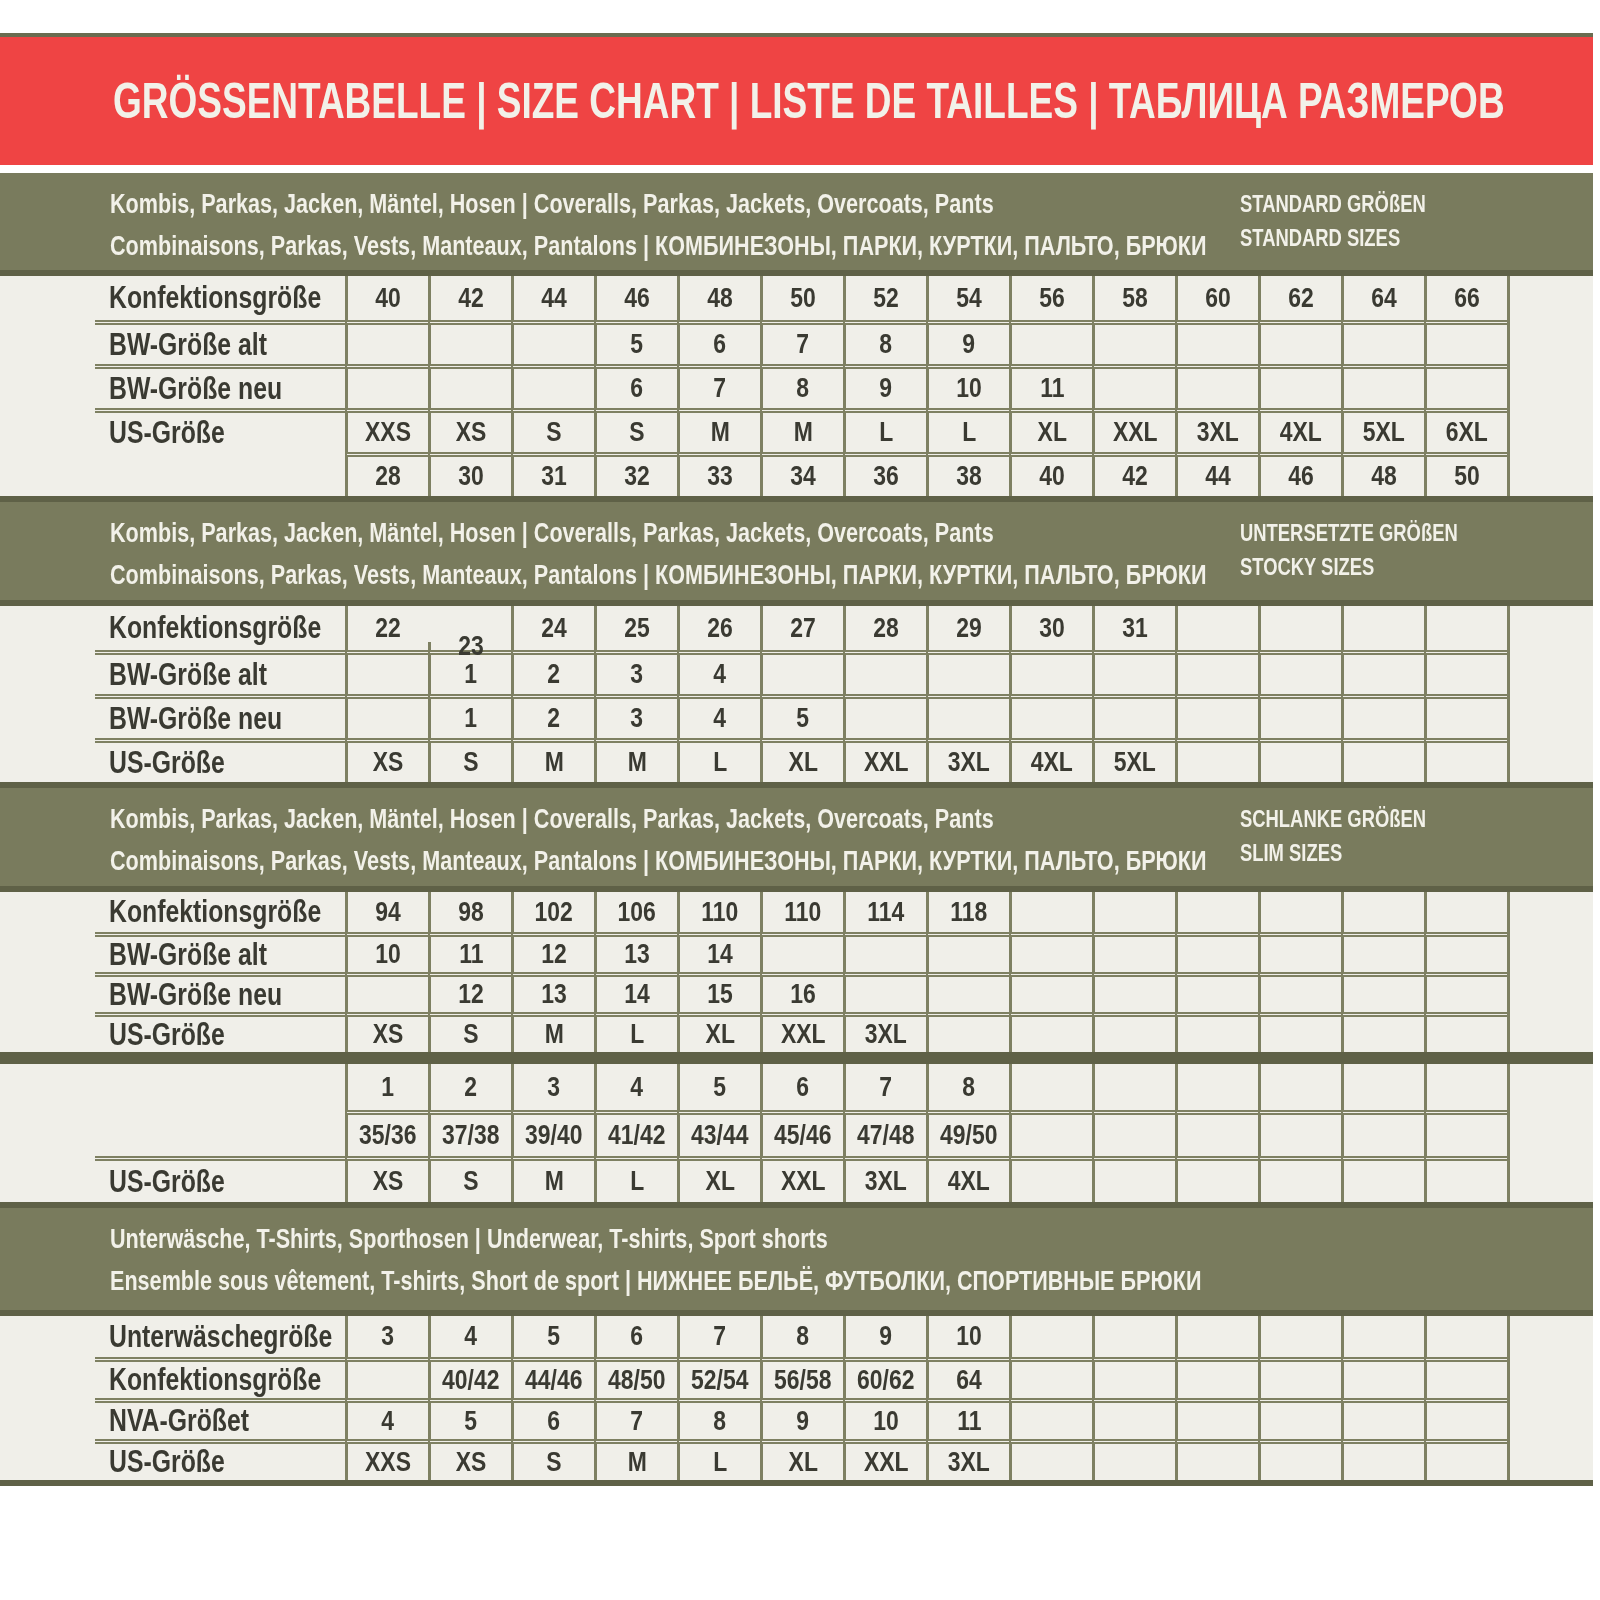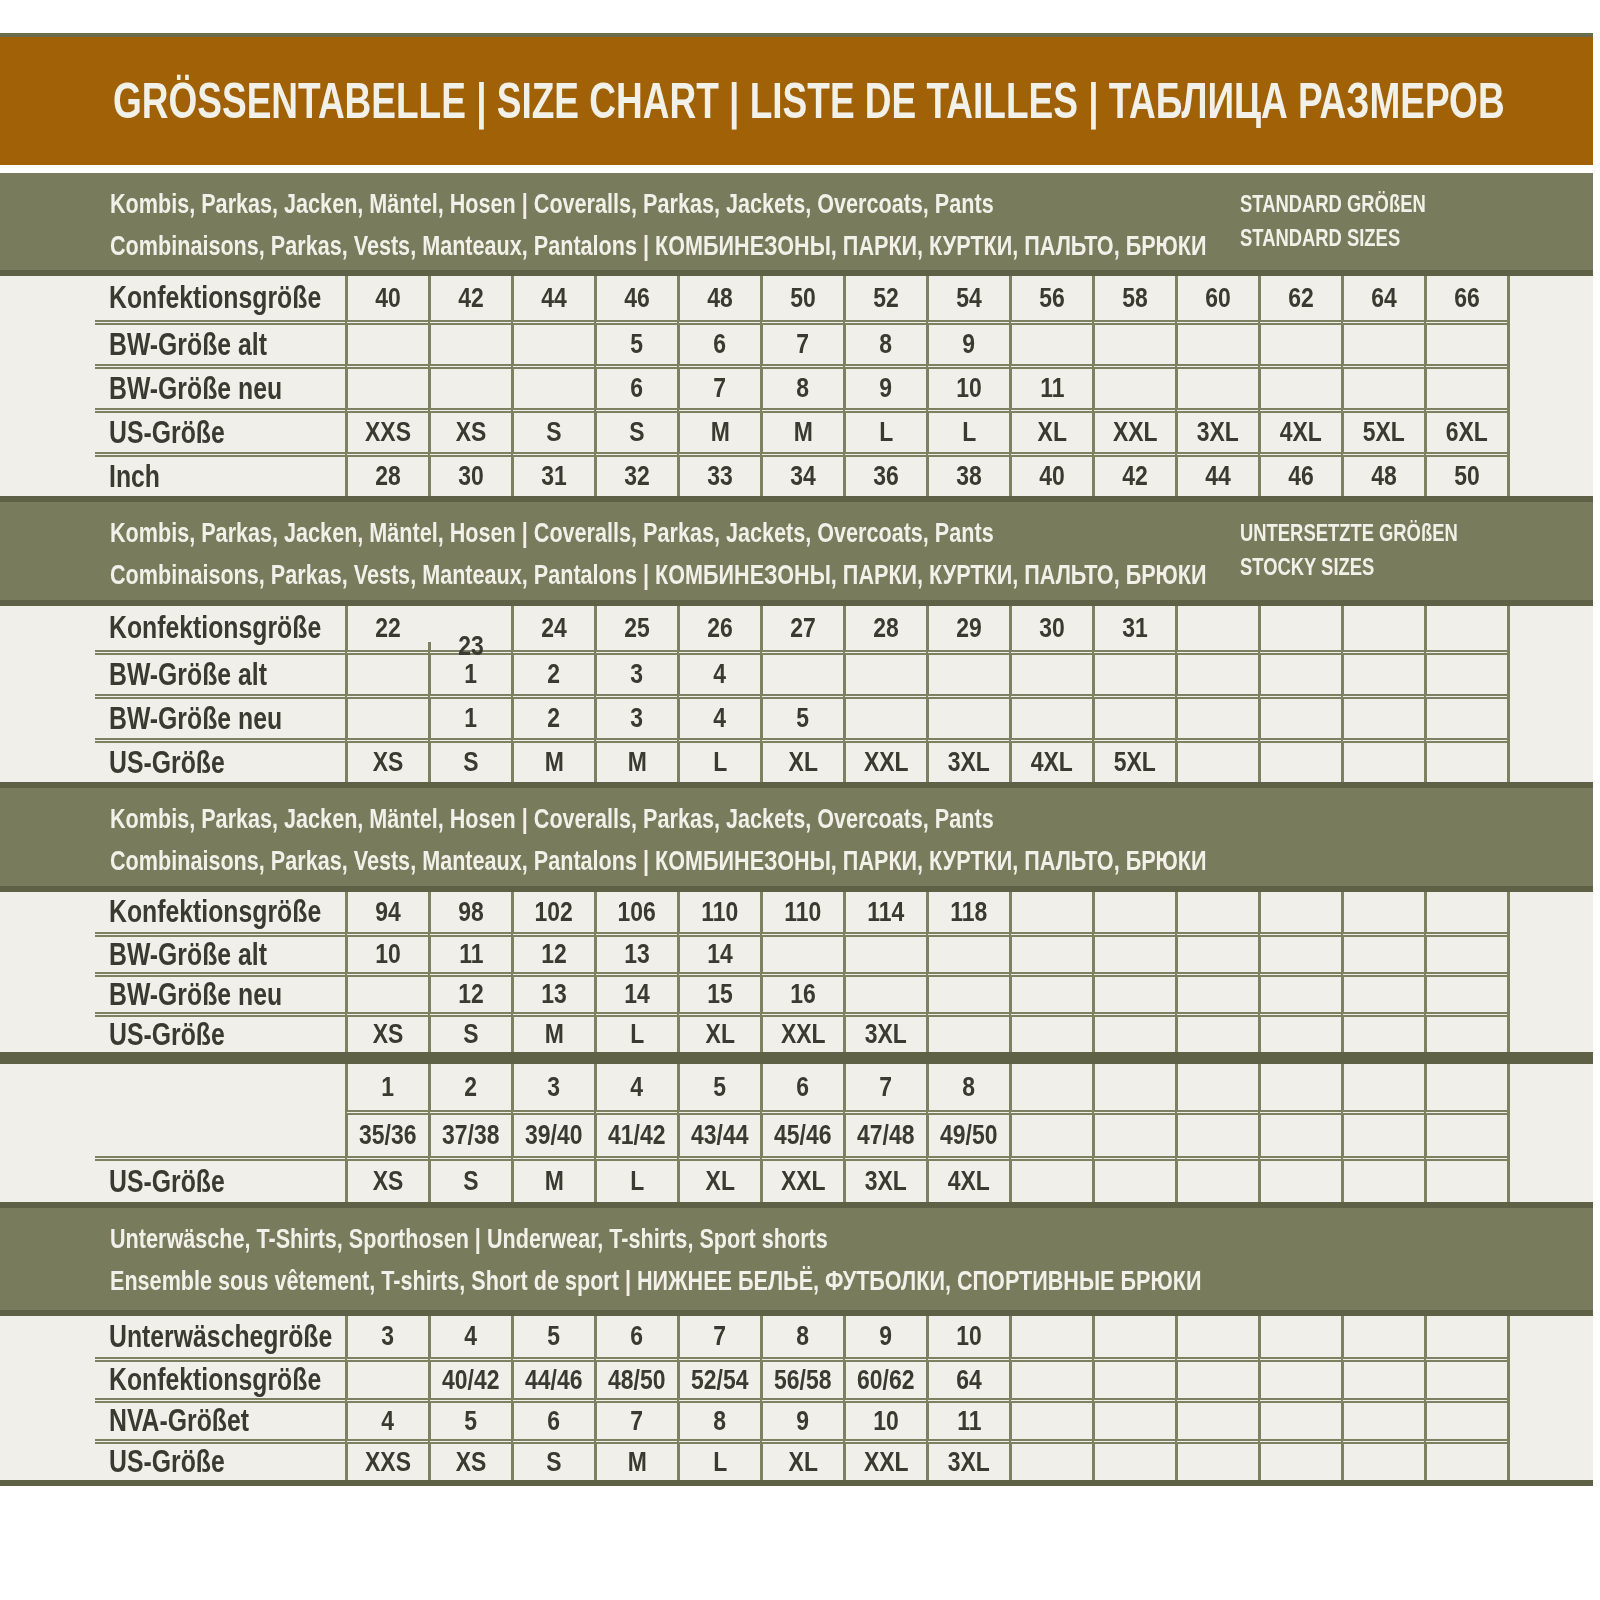--- a/index.html
+++ b/index.html
@@ -10,21 +10,21 @@
     position:relative;
     overflow:hidden;
   }
   .page{
     position:absolute;top:0;left:0;width:1593px;
   }
   
   .titleband{
     margin-top:33px;
     height:132px;
-    background:#a16207;
+    background:#ef4444;
     border-top:4px solid #6a6c50;
     display:flex;align-items:center;
     margin-bottom:8px;
     box-sizing:border-box;
   }
   .titleband .t{
     color:#f2f1e9;font-weight:bold;font-size:50px;
     padding-left:113px;white-space:nowrap;
   }
   .band{
@@ -266,23 +266,20 @@
         <div class="cell sep" style="grid-area: 4 / 14;">
           <span class="condc">4XL</span>
         </div>
         <div class="cell sep" style="grid-area: 4 / 15;">
           <span class="condc">5XL</span>
         </div>
         <div class="cell sep" style="grid-area: 4 / 16;">
           <span class="condc">6XL</span>
         </div>
         <div class="gut" style="grid-area: 5 / 1;"></div>
-        <div class="lab sep" style="grid-area: 5 / 2;">
-          <span class="cond">Inch</span>
-        </div>
         <div class="cell sep" style="grid-area: 5 / 3;">
           <span class="condc">28</span>
         </div>
         <div class="cell sep" style="grid-area: 5 / 4;">
           <span class="condc">30</span>
         </div>
         <div class="cell sep" style="grid-area: 5 / 5;">
           <span class="condc">31</span>
         </div>
         <div class="cell sep" style="grid-area: 5 / 6;">
@@ -511,20 +508,24 @@
           <span class="condc"></span>
         </div>
         <div class="cell sep" style="grid-area: 4 / 16;">
           <span class="condc"></span>
         </div>
         <div class="trail" style="grid-area: 1 / 17 / span 4;"></div>
       </div>
       <div class="band" style="height: 98px;">
         <div class="l1"><span class="cond">Kombis, Parkas, Jacken, Mäntel, Hosen | Coveralls, Parkas, Jackets, Overcoats, Pants</span></div>
         <div class="l2"><span class="cond">Combinaisons, Parkas, Vests, Manteaux, Pantalons | КОМБИНЕЗОНЫ, ПАРКИ, КУРТКИ, ПАЛЬТО, БРЮКИ</span></div>
+        <div class="tag">
+          <div><span class="cond">SCHLANKE GRÖßEN</span></div>
+          <div><span class="cond">SLIM SIZES</span></div>
+        </div>
       </div>
       <div class="stable" style="grid-auto-rows: 40px;">
         <div class="gut" style="grid-area: 1 / 1;"></div>
         <div class="lab" style="grid-area: 1 / 2;">
           <span class="cond">Konfektionsgröße</span>
         </div>
         <div class="cell" style="grid-area: 1 / 3;">
           <span class="condc">94</span>
         </div>
         <div class="cell" style="grid-area: 1 / 4;">

